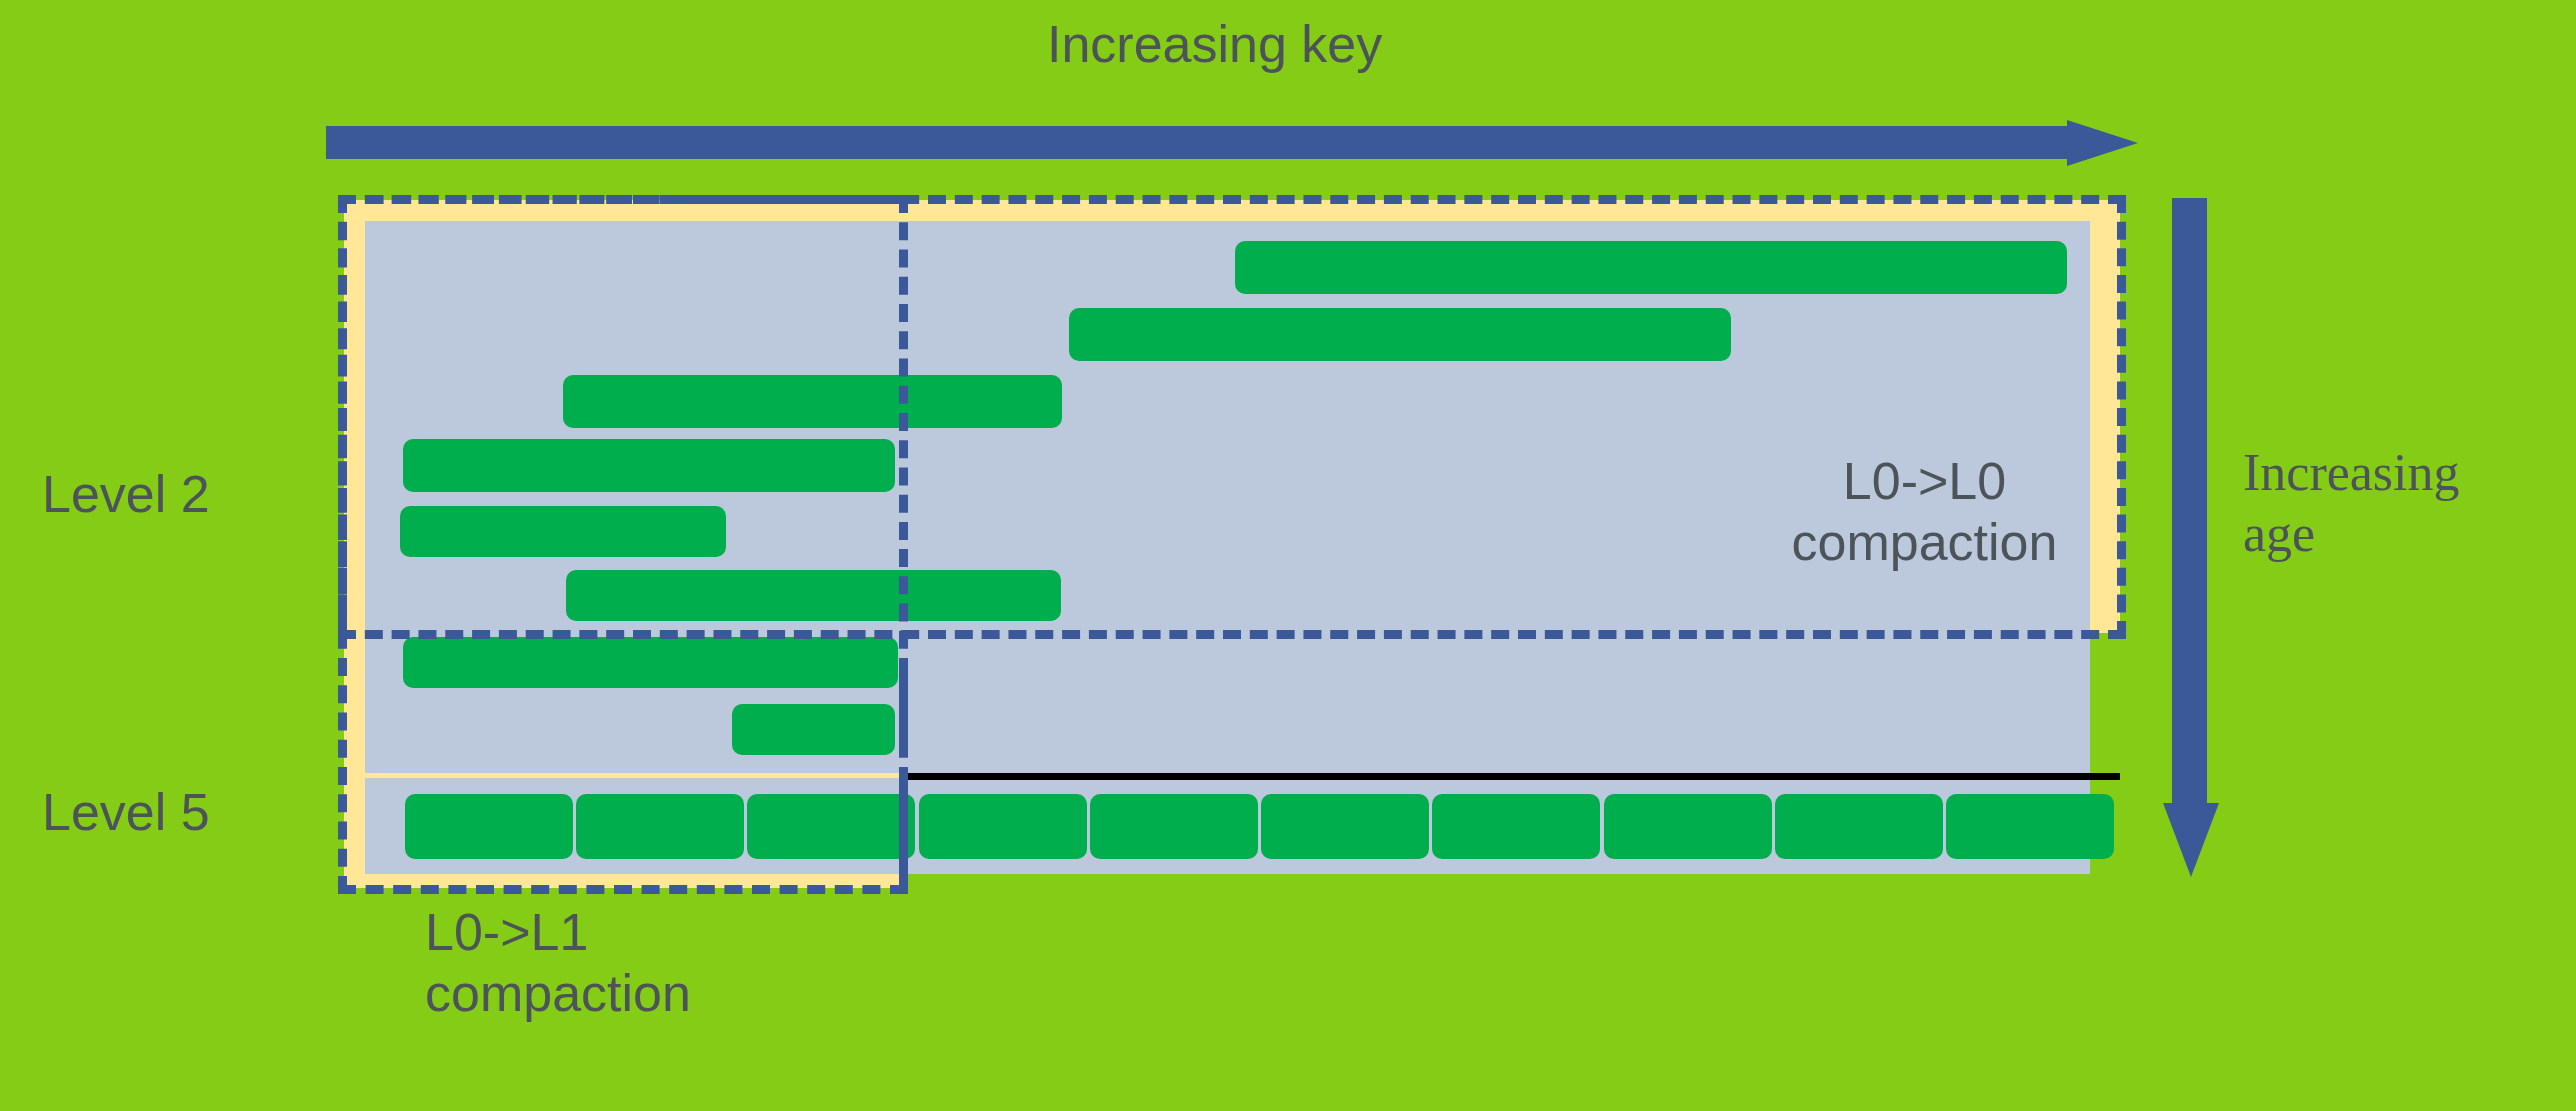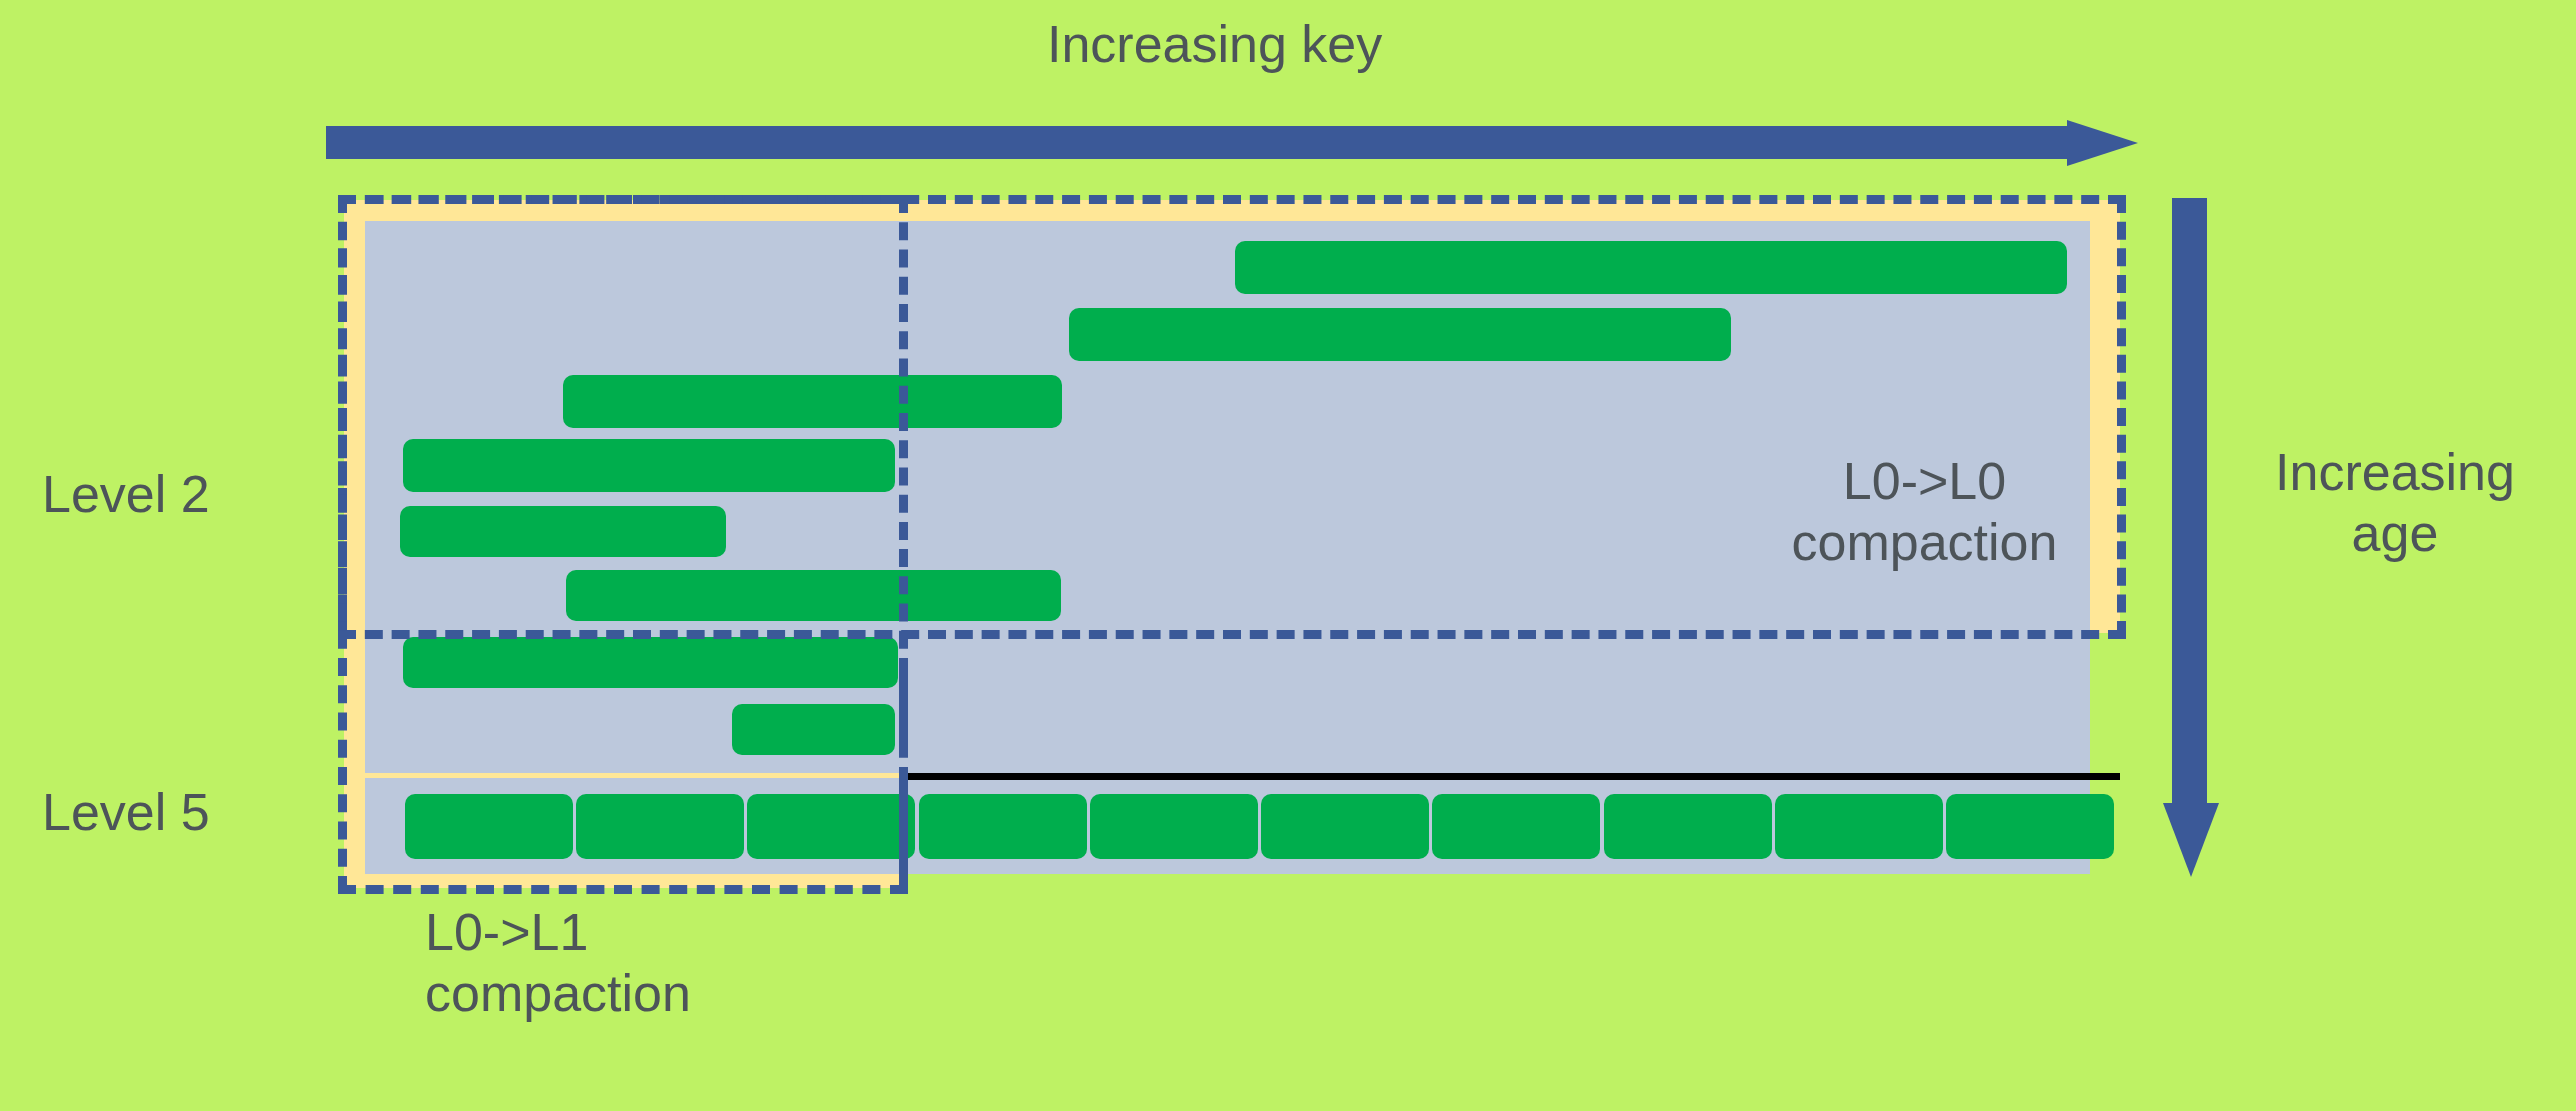--- a/index.html
+++ b/index.html
@@ -1,19 +1,19 @@
 <!DOCTYPE html>
 <html style="font-size:11.3px"><head>
 <meta charset="utf-8">
 <style>
   html,body{margin:0;padding:0;background:#000;}
   #stage{
     position:relative;
     width:2576px;height:1111px;
-    background:#bef264;
+    background:#84cc16;
     overflow:hidden;
     font-family:"Liberation Sans","DejaVu Sans",sans-serif;
   }
   .lbl{
     position:absolute;
     color:#4d5459;
     font-size:52px;
     line-height:1.18;
     white-space:pre-line;
     letter-spacing:0px;
@@ -65,21 +65,21 @@
   <div id="key-arrow">
     <div class="shaft"></div>
     <div class="head"></div>
   </div>
 
   <div id="age-arrow">
     <div class="shaft"></div>
     <div class="head"></div>
   </div>
 
-  <div class="lbl" id="age-label" style="left:2243px;top:442px;text-align:center;width:304px;">Increasing
+  <div class="lbl" id="age-label" style="left:2243px;top:442px;width:304px;font-family:Liberation Serif, serif;">Increasing
 age</div>
 
   <div class="lbl" style="left:42px;top:464px;">Level 2</div>
 
   <div class="lbl" style="left:42px;top:782px;">Level 5</div>
 
   <div class="yellowbox" style="left:344px;top:200px;width:1776px;height:433px;"></div>
 
   <div class="yellowbox" style="left:344px;top:200px;width:559px;height:688px;"></div>
 

